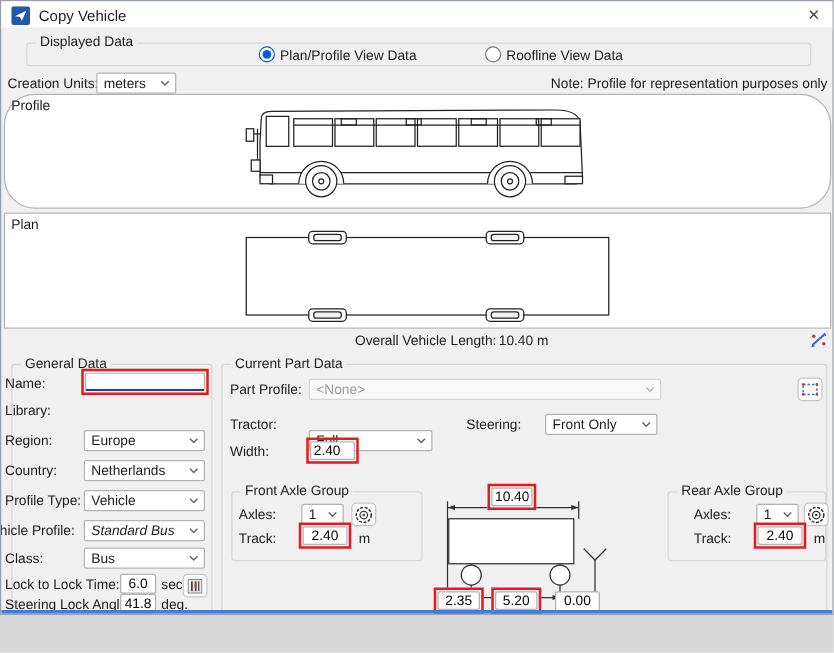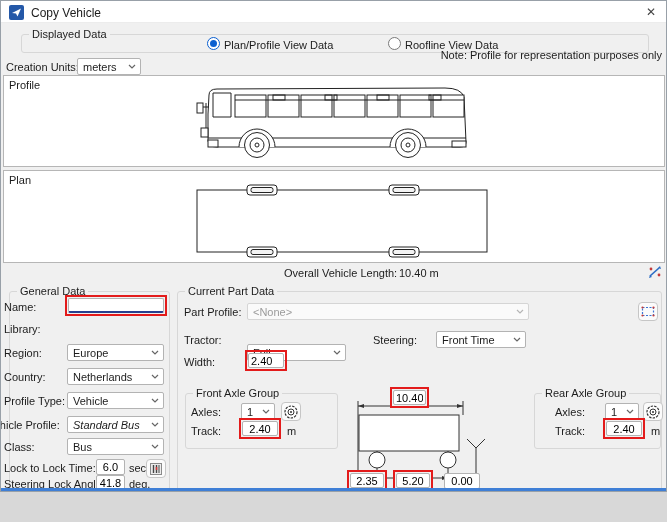--- a/index.html
+++ b/index.html
@@ -63,23 +63,23 @@
   <span class="radio" style="left:387px;top:36px;"></span>
   <span class="lbl" style="left:404px;top:38px;">Roofline View Data</span>
 
   <span class="lbl" style="left:5px;top:60px;">Creation Units:</span>
   <div class="dd" style="left:76px;top:57px;width:64px;">
     <span class="dd-t">meters</span>
     <svg width="8" height="5" viewBox="0 0 8 5">
         <path d="M1 1 L4 4 L7 1" fill="none" stroke="#666" stroke-width="1.2"></path>
       </svg>
   </div>
-  <span class="lbl" style="right:4px;top:48px;">Note: Profile for representation purposes only</span>
-
-  <div class="panel" style="left:2px;top:74px;width:662px;height:92px;">
+  <span class="lbl" style="right:4px;top:60px;">Note: Profile for representation purposes only</span>
+
+  <div class="panel" style="left:2px;top:74px;width:662px;height:92px;border-radius:25px;">
     <span class="lbl" style="left:5px;top:3px;">Profile</span>
     <svg style="position:absolute;left:191px;top:8px;" width="282" height="80" viewBox="0 0 282 80" fill="none" stroke="#222" stroke-width="1">
       <path d="M13,30 L14,11 Q14,5 22,5 L250,4 Q266,4 269,13 L271,58 Q271,63 265,63 L22,63 Q14,63 13,57 Z" fill="#fff"></path>
       <path d="M18,9 L36,9 L36,33 L18,33 Z" fill="#fff"></path>
       <rect x="40" y="11" width="31" height="22" fill="#fff"></rect>
       <rect x="73" y="11" width="31" height="22" fill="#fff"></rect>
       <rect x="106" y="11" width="31" height="22" fill="#fff"></rect>
       <rect x="139" y="11" width="31" height="22" fill="#fff"></rect>
       <rect x="172" y="11" width="31" height="22" fill="#fff"></rect>
       <rect x="205" y="11" width="31" height="22" fill="#fff"></rect>
@@ -215,21 +215,21 @@
 
   <span class="lbl r" style="left:183px;top:333px;width:60px;">Tractor:</span>
   <div class="dd" style="left:246px;top:330px;width:99px;margin-top:13px;">
     <span class="dd-t">Full</span>
     <svg width="8" height="5" viewBox="0 0 8 5">
         <path d="M1 1 L4 4 L7 1" fill="none" stroke="#666" stroke-width="1.2"></path>
       </svg>
   </div>
   <span class="lbl r" style="left:372px;top:333px;width:60px;">Steering:</span>
   <div class="dd" style="left:435px;top:330px;width:90px;">
-    <span class="dd-t">Front Time</span>
+    <span class="dd-t">Front Only</span>
     <svg width="8" height="5" viewBox="0 0 8 5">
         <path d="M1 1 L4 4 L7 1" fill="none" stroke="#666" stroke-width="1.2"></path>
       </svg>
   </div>
 
   <span class="lbl r" style="left:183px;top:355px;width:60px;">Width:</span>
   <div class="redwrap" style="left:244px;top:349px;width:42px;">
     <input class="inp2" style="text-align: left;" value="2.40">
   </div>
 

